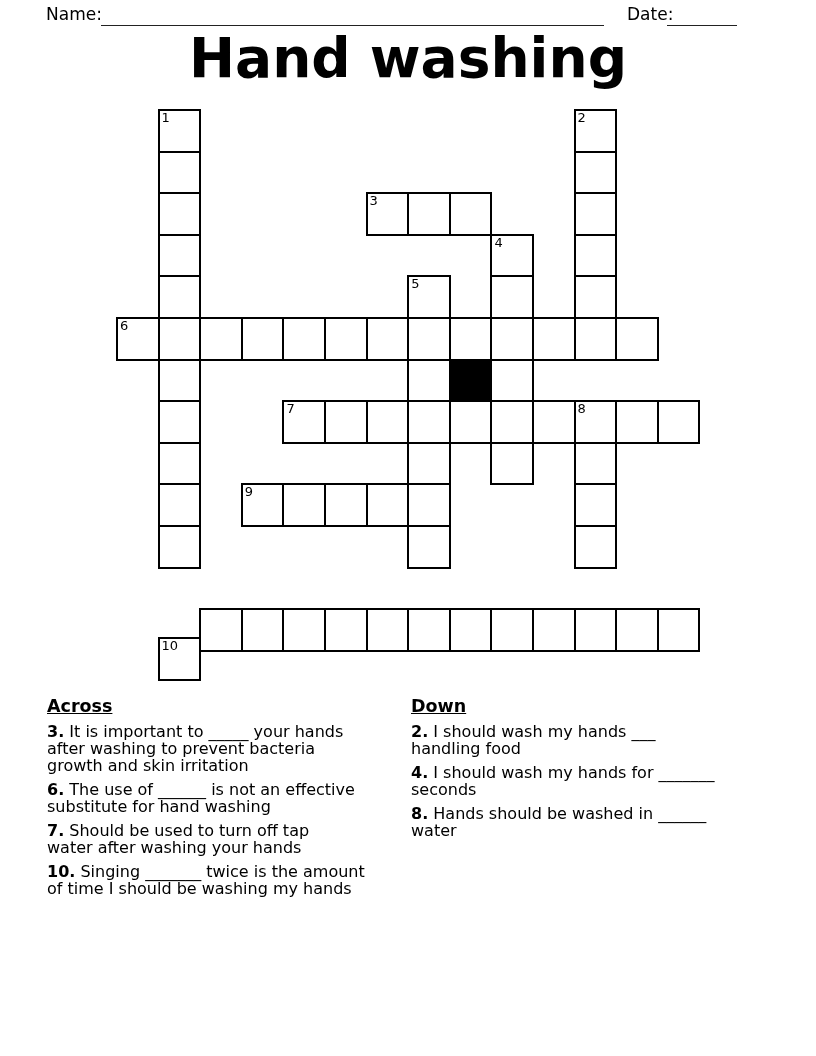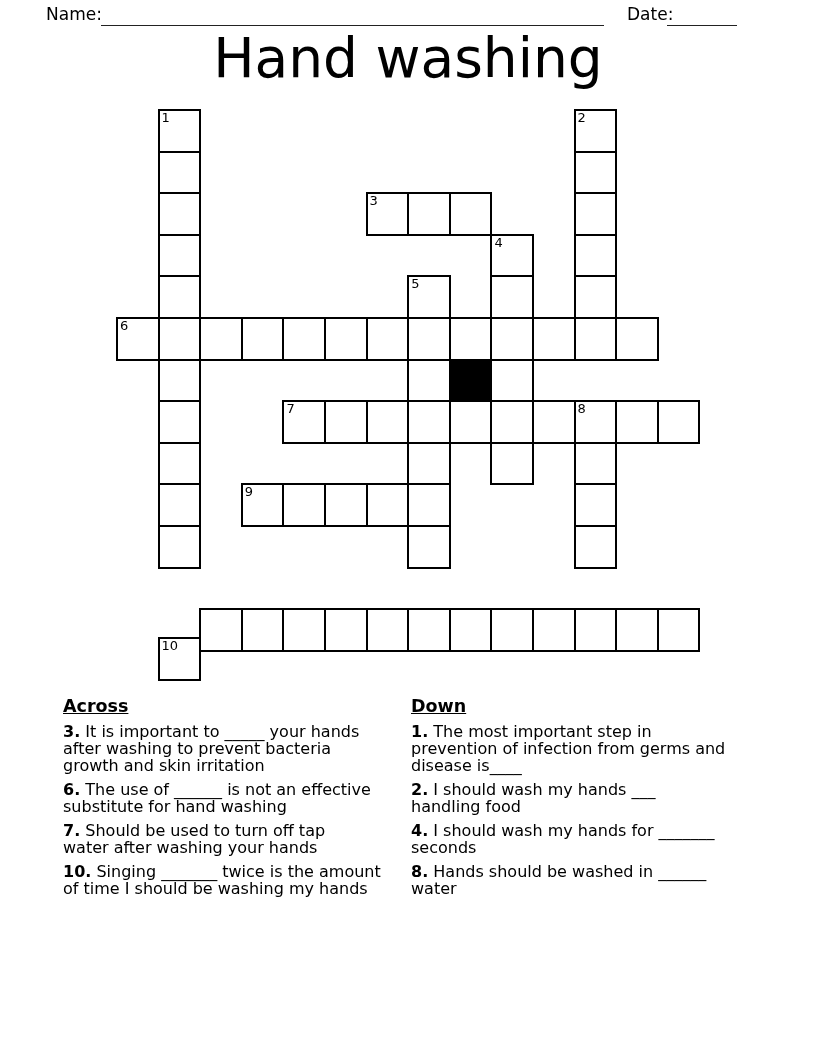--- a/index.html
+++ b/index.html
@@ -11,36 +11,36 @@
   
   .hdr-label { position:absolute; top:4px; font-size:17px; color:#000; }
   #name-label { left:46px; }
   #date-label { left:627px; }
   .blank-line { position:absolute; top:9px; height:16px; border-bottom:1.6px solid #222; }
   #name-line { left:101px; width:503px; }
   #date-line { left:667px; width:70px; }
   
   .title {
     position:absolute; left:0; right:0; top:26px; margin:0;
-    text-align:center; font-size:55px; font-weight:400; color:#000;
+    text-align:center; font-size:55px; font-weight:700; color:#000;
   }
   
   .grid { position:absolute; left:116px; top:109px; }
   .cell {
     position:absolute; width:43.6px; height:43.6px; box-sizing:border-box;
     background:#fff; border:2.2px solid #000;
   }
   .cell.black { background:#000; }
   .cell-num {
     position:absolute; top:0px; left:2px; font-size:13px; line-height:14px;
     color:#000; font-weight:400;
   }
   
   .clues { position:absolute; top:697px; font-size:16px; line-height:17px; color:#000; }
-  .across-col { left:47px;  width:352px;margin-left:16px; }
+  .across-col { left:47px;  width:352px; }
   .down-col   { left:411px; width:372px; }
   .clues-heading {
     font-size:17.5px; font-weight:bold; text-decoration:underline;
     line-height:19px; margin:0 0 7px 0;
   }
   .clue { margin:0 0 7px 0; }
   .clue .clue-num { font-weight:bold; }
 </style>
 </head>
 <body>
@@ -154,20 +154,19 @@
         <div class="clue"><b class="clue-num">3.</b> It is important to _____ your hands<br>after washing to prevent bacteria<br>growth and skin irritation</div>
         <div class="clue"><b class="clue-num">6.</b> The use of ______ is not an effective<br>substitute for hand washing</div>
         <div class="clue"><b class="clue-num">7.</b> Should be used to turn off tap<br>water after washing your hands</div>
         <div class="clue"><b class="clue-num">10.</b> Singing _______ twice is the amount<br>of time I should be washing my hands</div>
       </div>
   </div>
 
   <div class="clues down-col">
     <div class="clues-heading">Down</div>
     <div id="down-list">
-        <div class="clue"><b class="clue-num">1.</b> The most important step in<br>prevention of infection from germs and<br>disease is____</div>
         <div class="clue"><b class="clue-num">2.</b> I should wash my hands ___<br>handling food</div>
         <div class="clue"><b class="clue-num">4.</b> I should wash my hands for _______<br>seconds</div>
         <div class="clue"><b class="clue-num">8.</b> Hands should be washed in ______<br>water</div>
       </div>
   </div>
 
 </div>
 
 </body></html>

